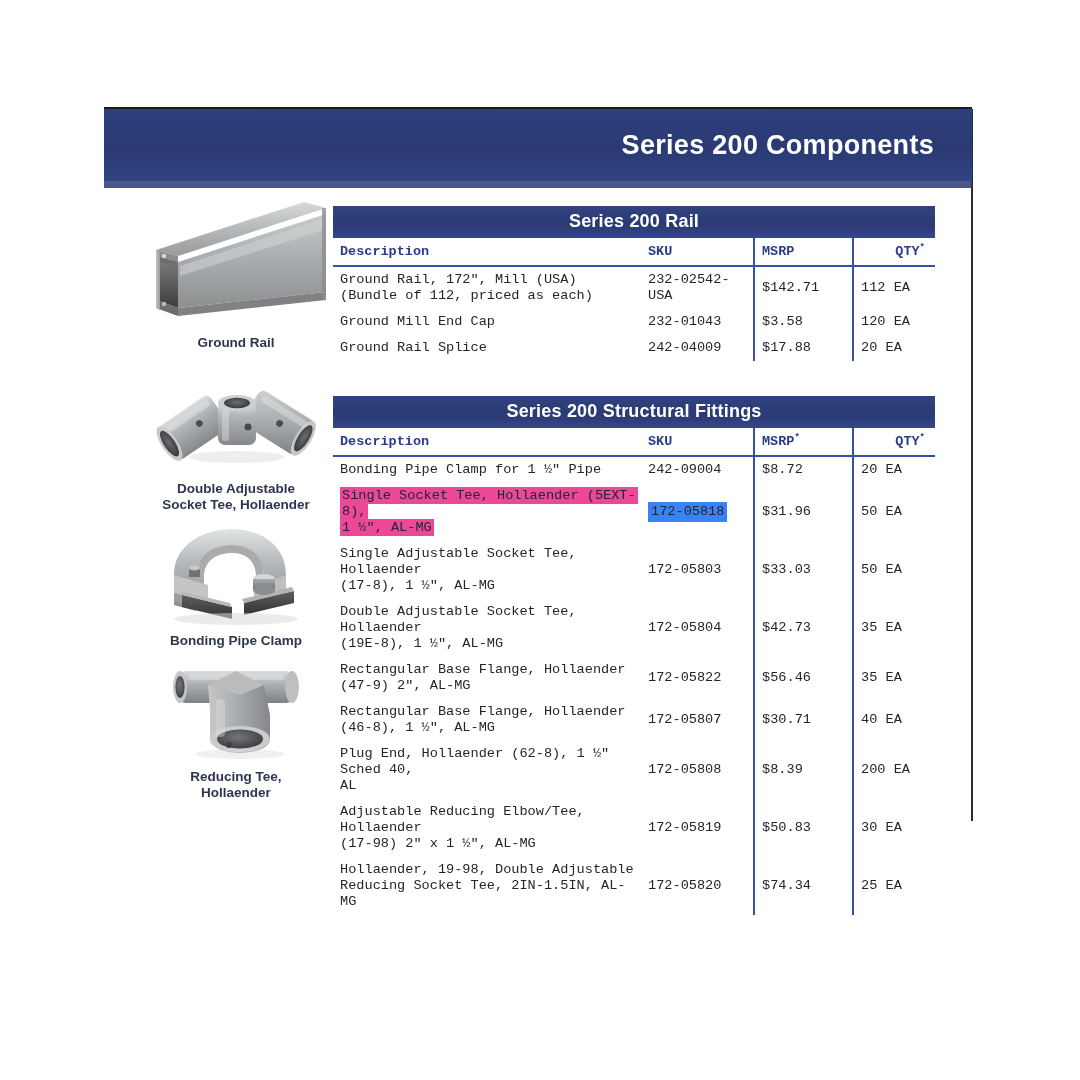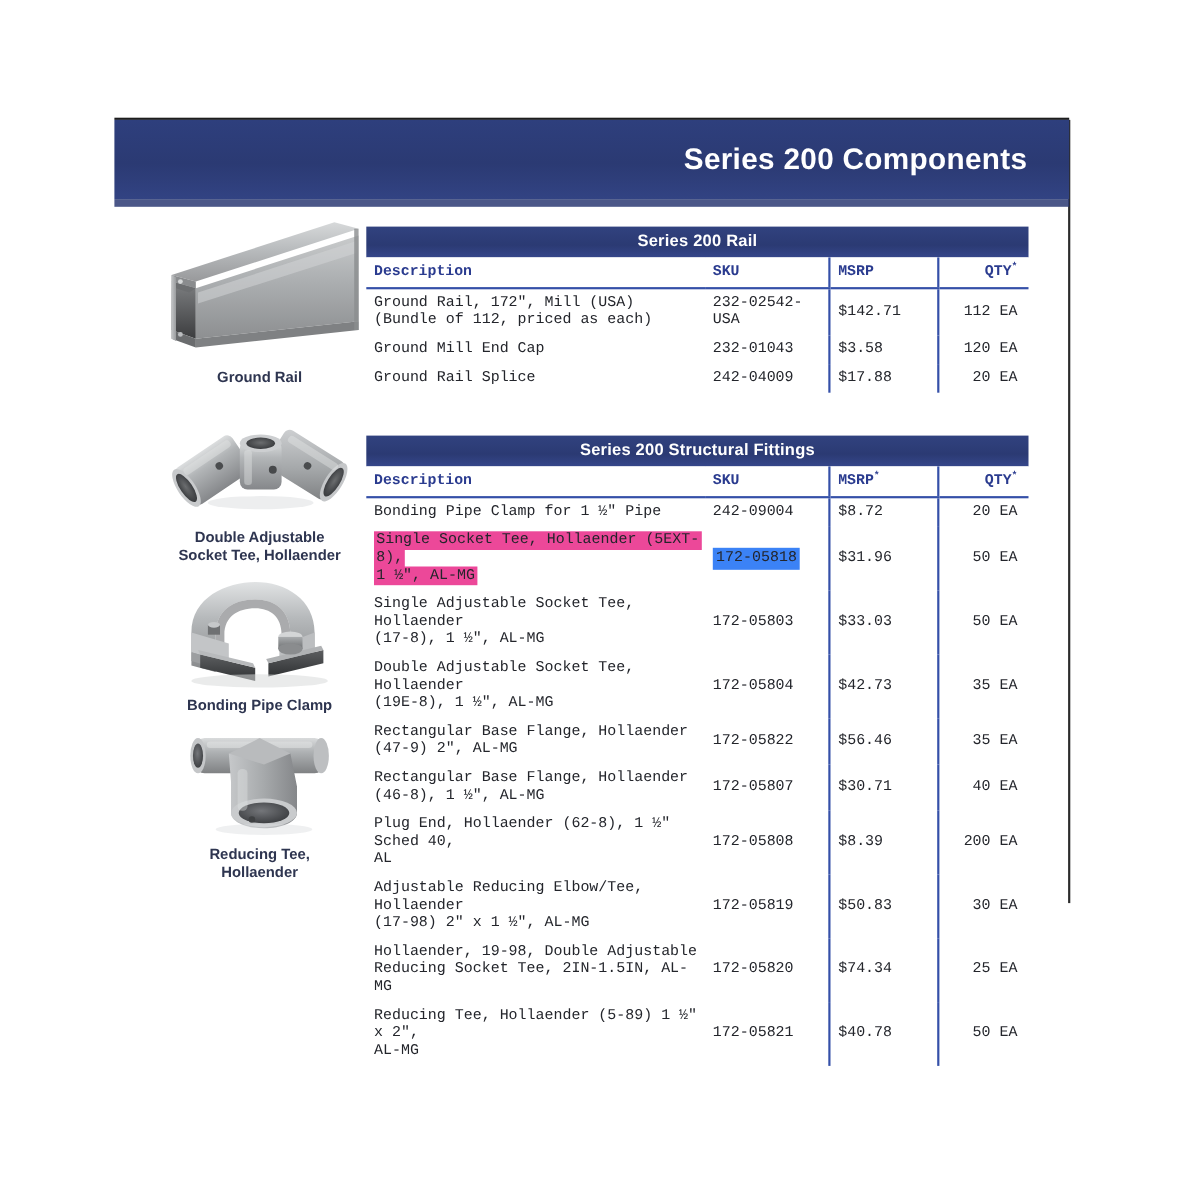--- a/index.html
+++ b/index.html
@@ -111,21 +111,21 @@
     position: absolute;
     width: 602px;
     left: 333px;
   }
   .tbl-rail  { top: 206px; }
   .tbl-fit   { top: 396px; }
 
   .tbl-title {
     background: linear-gradient(180deg, #31427f 0%, #2b3a73 60%, #35468a 100%);
     color: #ffffff;
-    font-size: 15px;
+    font-size: 18px;
     font-weight: bold;
     text-align: center;
     padding: 5px 0 6px 0;
     letter-spacing: .2px;
   }
 
   table.grid {
     width: 602px;
     border-collapse: collapse;
     table-layout: fixed;
@@ -151,21 +151,21 @@
 
   table.grid td {
     font-size: 13.6px;
     color: #23252b;
     padding: 5px 0 5px 7px;
     vertical-align: middle;
     line-height: 16px;
     background: #ffffff;
   }
   table.grid td.sep { border-left: 2px solid #3550a8; }
-  table.grid td.qty { text-align: right; padding-right: 10px; margin-left: 36px; }
+  table.grid td.qty { padding-right: 10px; margin-left: 36px; }
 
   .sup { font-size: 9px; vertical-align: super; line-height: 0; }
 
   
   .hl-text {
     background: #ec4899;
     box-decoration-break: clone;
     -webkit-box-decoration-break: clone;
     padding: 1px 2px;
   }
@@ -524,26 +524,17 @@
         <tr>
           <td>
             <span>Hollaender, 19-98, Double Adjustable</span><br>
             <span>Reducing Socket Tee, 2IN-1.5IN, AL-MG</span>
           </td>
           <td>172-05820</td>
           <td class="sep">$74.34</td>
           <td class="sep qty">25 EA</td>
         </tr>
 
-        <tr>
-          <td>
-            <span>Reducing Tee, Hollaender (5-89) 1 ½" x 2",</span><br>
-            <span>AL-MG</span>
-          </td>
-          <td>172-05821</td>
-          <td class="sep">$40.78</td>
-          <td class="sep qty">50 EA</td>
-        </tr>
       </tbody>
     </table>
   </div>
 
 </div>
 
 </body></html>

